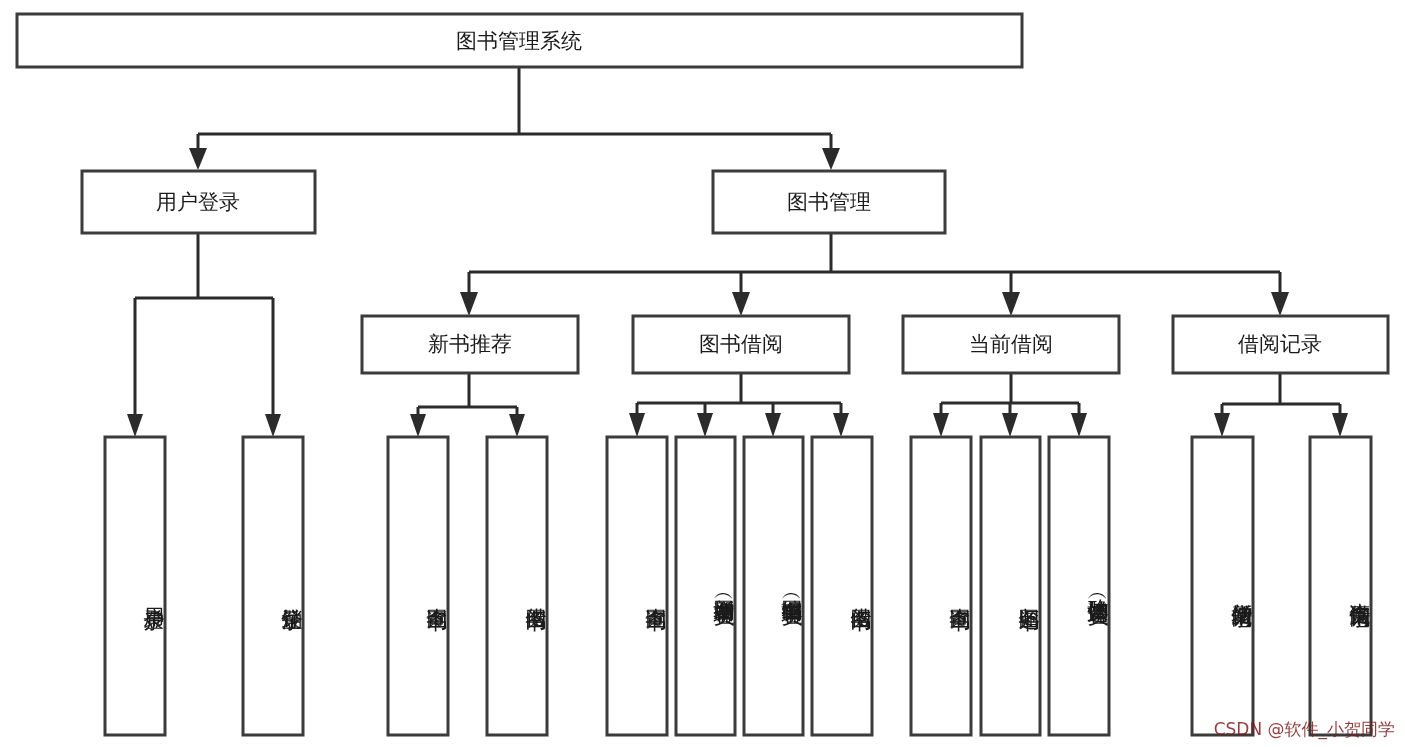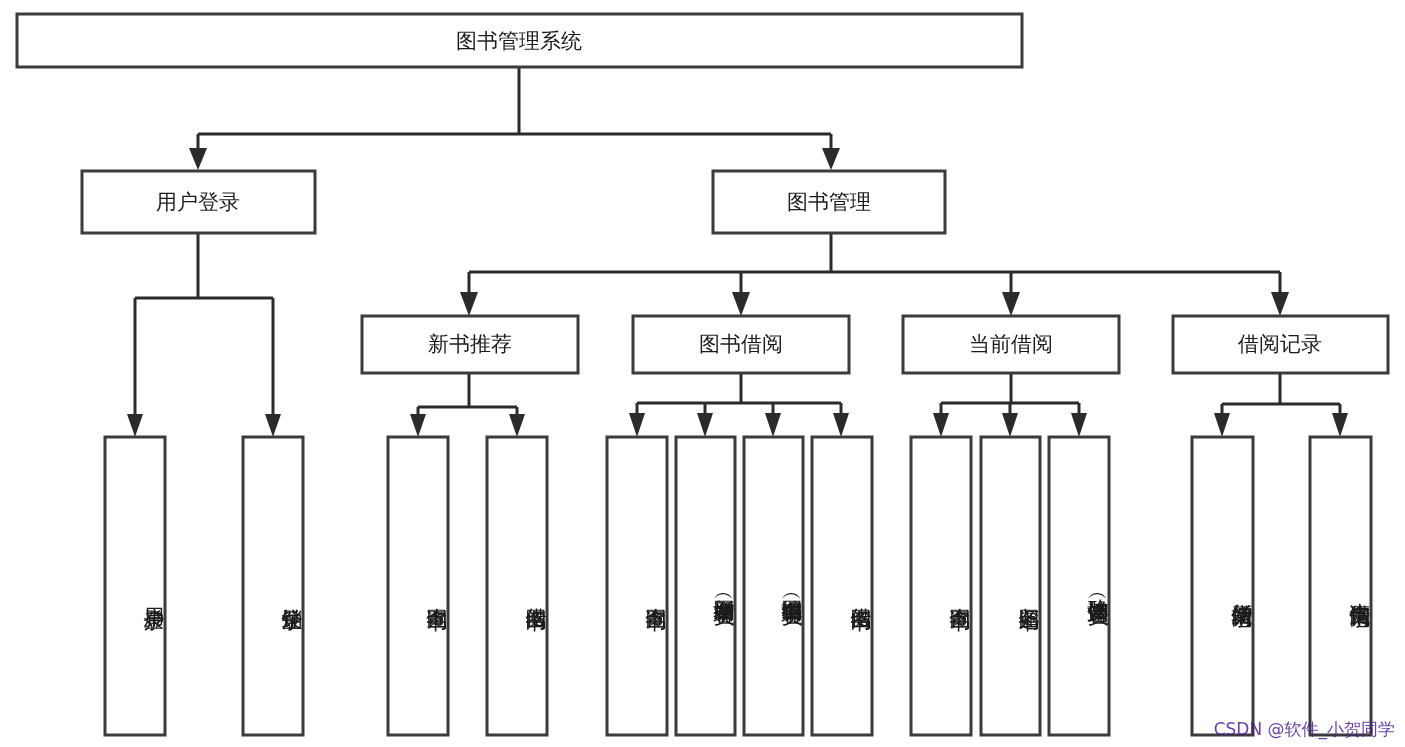--- a/index.html
+++ b/index.html
@@ -62,21 +62,21 @@
     align-items: flex-start;
     justify-content: center;
     pointer-events: none;
   }
   .watermark {
     position: absolute;
     right: 10px;
     bottom: 6px;
     font-family: "DejaVu Sans", "Liberation Sans", sans-serif;
     font-size: 17px;
-    color: #4c1d95;
+    color: #7f1d1d;
     white-space: nowrap;
     opacity: 0.85;
   }
 </style>
 </head>
 <body>
 
 <div id="diagram-root">
 
   <svg class="diagram-canvas" viewBox="0 0 1405 747">

